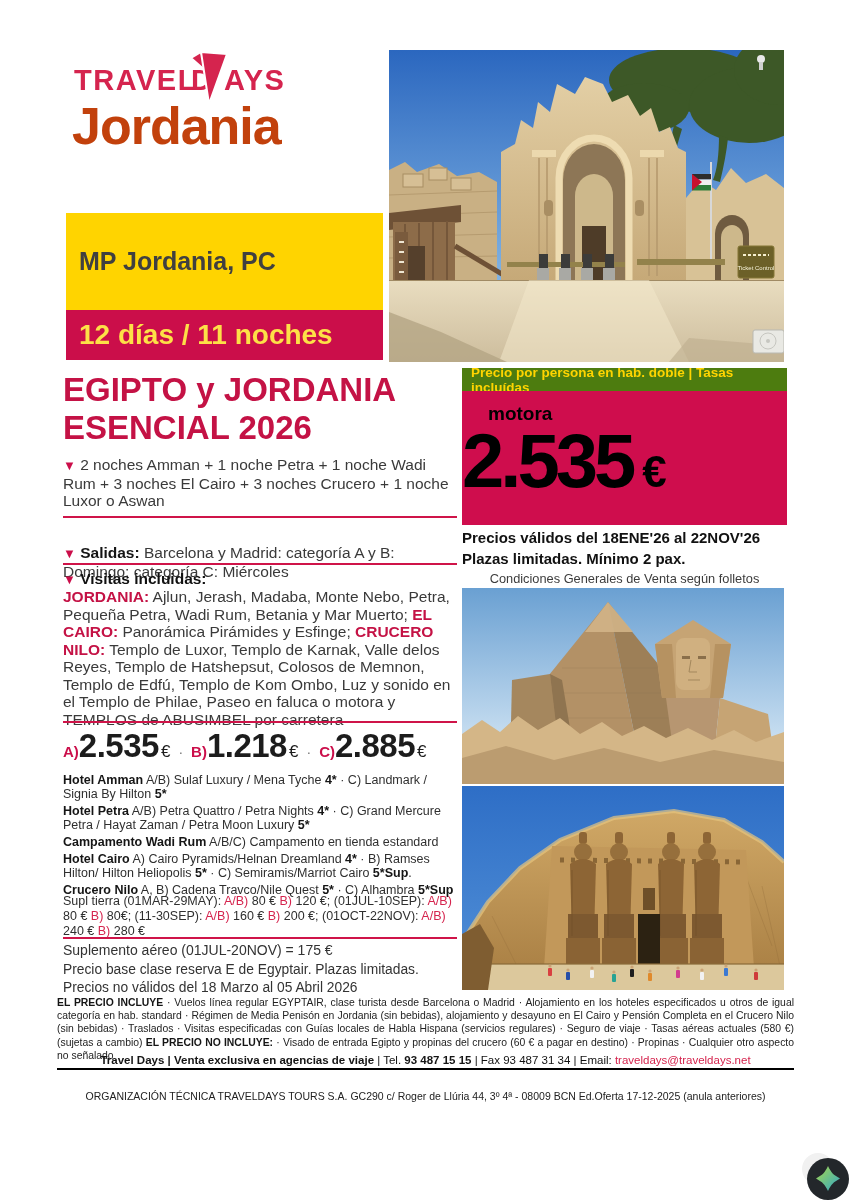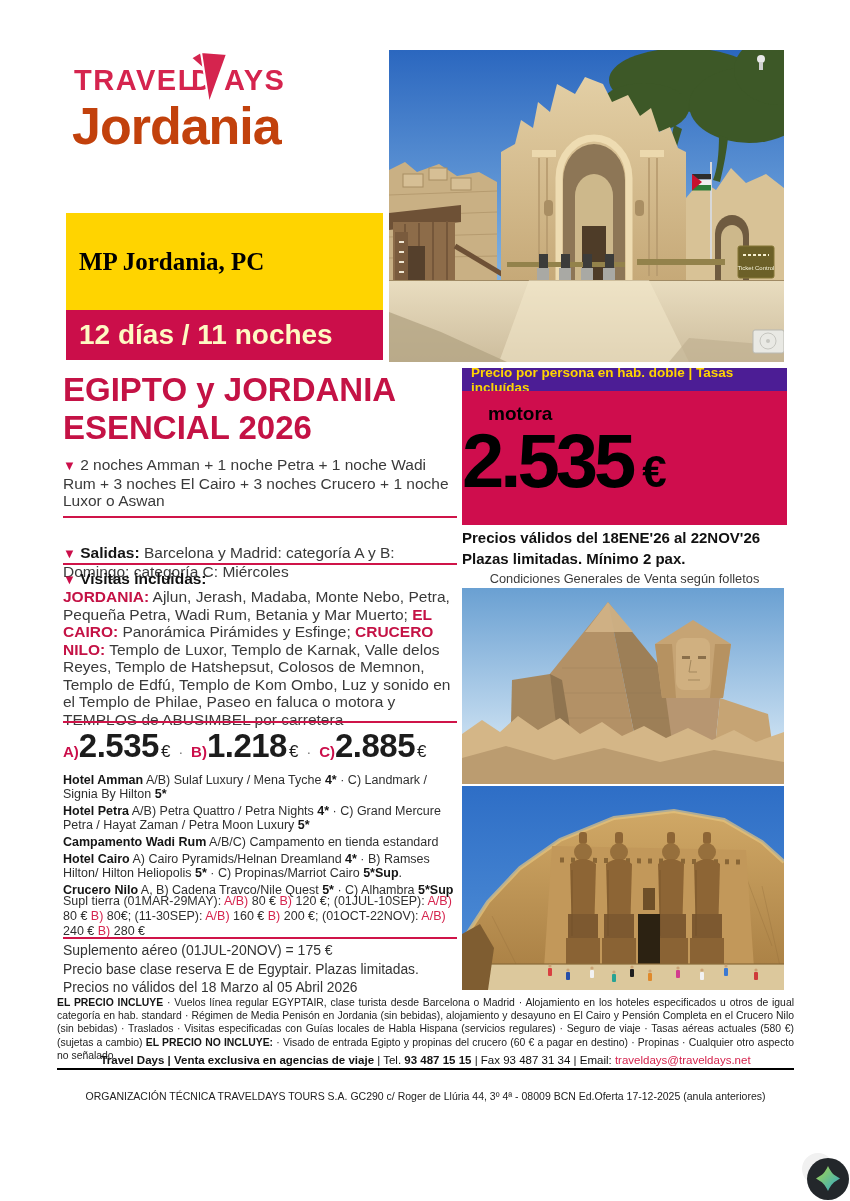--- a/index.html
+++ b/index.html
@@ -4,44 +4,44 @@
 <style>
   html,body{margin:0;padding:0;background:#fff;}
   #page{position:relative;width:850px;height:1201px;background:#fff;overflow:hidden;
         font-family:"Liberation Sans",sans-serif;color:#3a3a3a;}
   .abs{position:absolute;}
 
   
   .dest-title{left:72px;top:96px;font-size:52px;font-weight:700;color:#c2410c;letter-spacing:-1px;}
   .plan-box{left:66px;top:213px;width:317px;height:97px;background:#ffd400;
             display:flex;flex-direction:column;justify-content:center;padding-left:13px;box-sizing:border-box;}
-  .plan-box div{font-size:25px;font-weight:700;color:#000000;line-height:31px;font-family:Liberation Serif, serif;}
+  .plan-box div{font-size:25px;font-weight:700;color:#404040;line-height:31px;}
   .dur-box{left:66px;top:310px;width:317px;height:50px;background:#cb0e4a;
            display:flex;align-items:center;padding-left:13px;box-sizing:border-box;}
-  .dur-box div{font-size:28px;font-weight:700;color:#fef9c3;}
+  .dur-box div{font-size:28px;font-weight:700;color:#fde047;}
 
   
   .main-title{left:63px;top:371px;width:400px;font-size:33px;line-height:38px;font-weight:700;color:#c41245;}
   .body-p{left:63px;width:396px;font-size:15.5px;line-height:17.5px;color:#3a3a3a;}
   .mark{color:#cb0e4a;font-size:13px;}
   .sep{left:63px;width:394px;height:0;border-top:2px solid #cf1449;}
   .visitas-head{font-weight:700;color:#111;}
   .small-p{left:63px;width:398px;font-size:12.5px;line-height:14px;color:#2f2f2f;}
   .hotel-row{margin-bottom:3px;}
   .supl-p{left:63px;width:398px;font-size:12.5px;line-height:15px;color:#2f2f2f;}
   .midsize-p{left:63px;width:400px;font-size:13.8px;line-height:17.5px;color:#333;}
 
   .prices-row{left:63px;top:727px;width:400px;display:flex;align-items:baseline;}
   .p-label{font-size:15px;font-weight:700;color:#cb0e4a;}
   .p-amount{font-size:33px;font-weight:700;color:#1c1c1c;letter-spacing:-0.5px;}
   .p-eur{font-size:17px;color:#1c1c1c;margin-left:2px;}
   .p-dot{font-size:14px;color:#777;margin:0 8px;}
 
   
-  .banner{left:462px;top:368px;width:325px;height:23px;background:#4c1d95;display:flex;align-items:center;
+  .banner{left:462px;top:368px;width:325px;height:23px;background:#4d7c0f;display:flex;align-items:center;
           padding-left:9px;box-sizing:border-box;}
   .banner span{color:#ffd400;font-weight:700;font-size:13.5px;}
   .price-box{left:462px;top:391px;width:325px;height:134px;background:#cf0d4d;}
   .desde{position:absolute;left:26px;top:12px;font-size:19px;font-weight:700;color:#000;}
   .big-price{position:absolute;left:0;right:0;top:26px;text-align:left;white-space:nowrap;}
   .big-amount{font-size:76px;font-weight:700;color:#000;letter-spacing:-4px;}
   .big-eur{font-size:44px;font-weight:700;color:#000;margin-left:10px;}
   .valid{left:462px;width:325px;text-align:left;font-size:15px;font-weight:700;color:#111;}
   .conds{left:462px;top:571px;width:325px;text-align:center;font-size:12.8px;color:#3c3c3c;}
 
@@ -257,21 +257,21 @@
     <span class="p-dot">·</span>
     <span class="p-label">C)</span>
       <span class="p-amount">2.885</span>
       <span class="p-eur">€</span>
   </div>
 
   <div class="abs small-p" style="top:773px;">
     <div class="hotel-row"><span class="sg-b">Hotel Amman</span><span class="sg-n">  A/B)  Sulaf Luxury / Mena Tyche  </span><span class="sg-b">4*</span><span class="sg-n"> · C) Landmark / Signia By Hilton </span><span class="sg-b">5*</span></div>
     <div class="hotel-row"><span class="sg-b">Hotel Petra</span><span class="sg-n">   A/B) Petra Quattro / Petra Nights </span><span class="sg-b">4*</span><span class="sg-n"> ·  C)  Grand Mercure Petra / Hayat Zaman / Petra Moon Luxury </span><span class="sg-b">5*</span></div>
     <div class="hotel-row"><span class="sg-b">Campamento Wadi Rum</span><span class="sg-n"> A/B/C) Campamento en tienda estandard</span></div>
-    <div class="hotel-row"><span class="sg-b">Hotel Cairo</span><span class="sg-n"> A) Cairo Pyramids/Helnan Dreamland </span><span class="sg-b">4*</span><span class="sg-n"> · B) Ramses Hilton/ Hilton Heliopolis </span><span class="sg-b">5*</span><span class="sg-n"> · C) Propinas/Marriot Cairo </span><span class="sg-b">5*Sup</span><span class="sg-n">.</span></div>
+    <div class="hotel-row"><span class="sg-b">Hotel Cairo</span><span class="sg-n"> A) Cairo Pyramids/Helnan Dreamland </span><span class="sg-b">4*</span><span class="sg-n"> · B) Ramses Hilton/ Hilton Heliopolis </span><span class="sg-b">5*</span><span class="sg-n"> · C) Semiramis/Marriot Cairo </span><span class="sg-b">5*Sup</span><span class="sg-n">.</span></div>
     <div class="hotel-row"><span class="sg-b">Crucero Nilo</span><span class="sg-n"> A, B) Cadena Travco/Nile Quest </span><span class="sg-b">5*</span><span class="sg-n"> · C) Alhambra </span><span class="sg-b">5*Sup</span></div>
   </div>
 
   <div class="abs supl-p" style="top:894px;"><span class="sg-n">Supl tierra (01MAR-29MAY): </span><span class="sg-r">A/B)</span><span class="sg-n"> 80 € </span><span class="sg-r">B)</span><span class="sg-n"> 120 €; (01JUL-10SEP): </span><span class="sg-r">A/B)</span><span class="sg-n"> 80 € </span><span class="sg-r">B)</span><span class="sg-n"> 80€; (11-30SEP): </span><span class="sg-r">A/B)</span><span class="sg-n"> 160 € </span><span class="sg-r">B)</span><span class="sg-n"> 200 €; (01OCT-22NOV): </span><span class="sg-r">A/B)</span><span class="sg-n"> 240 € </span><span class="sg-r">B)</span><span class="sg-n"> 280 €</span></div>
 
   <div class="abs sep" style="top:937px;"></div>
 
   <div class="abs midsize-p" style="top:942px;font-size:14px;">Suplemento aéreo (01JUL-20NOV) = 175 €</div>
 
   <div class="abs midsize-p" style="top:961px;">Precio base clase reserva E de Egyptair.  Plazas limitadas. Precios no válidos del 18 Marzo al 05 Abril 2026</div>

